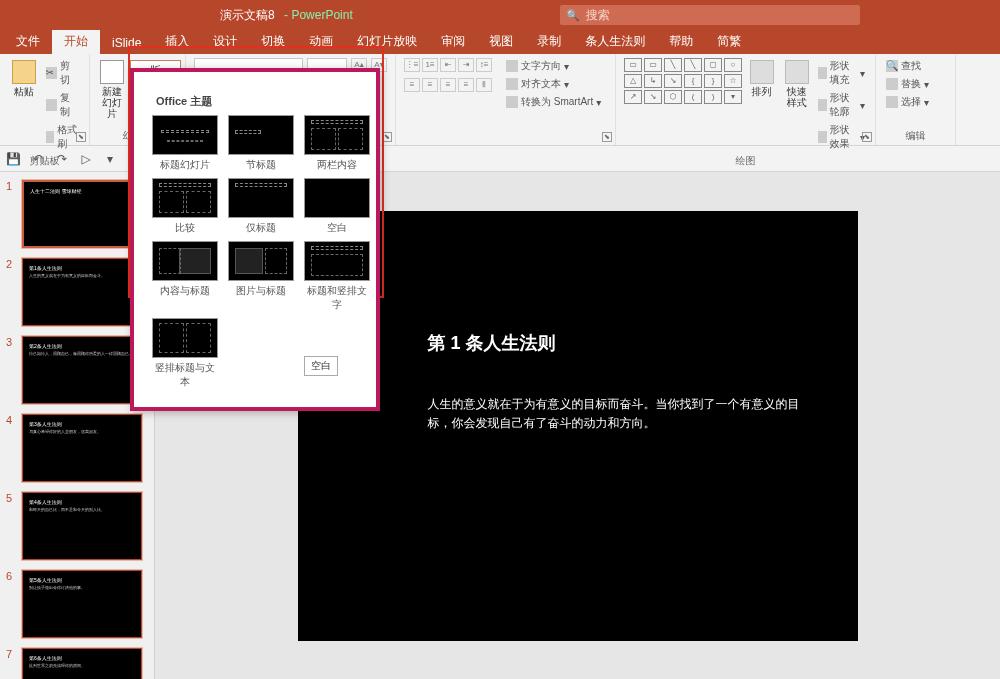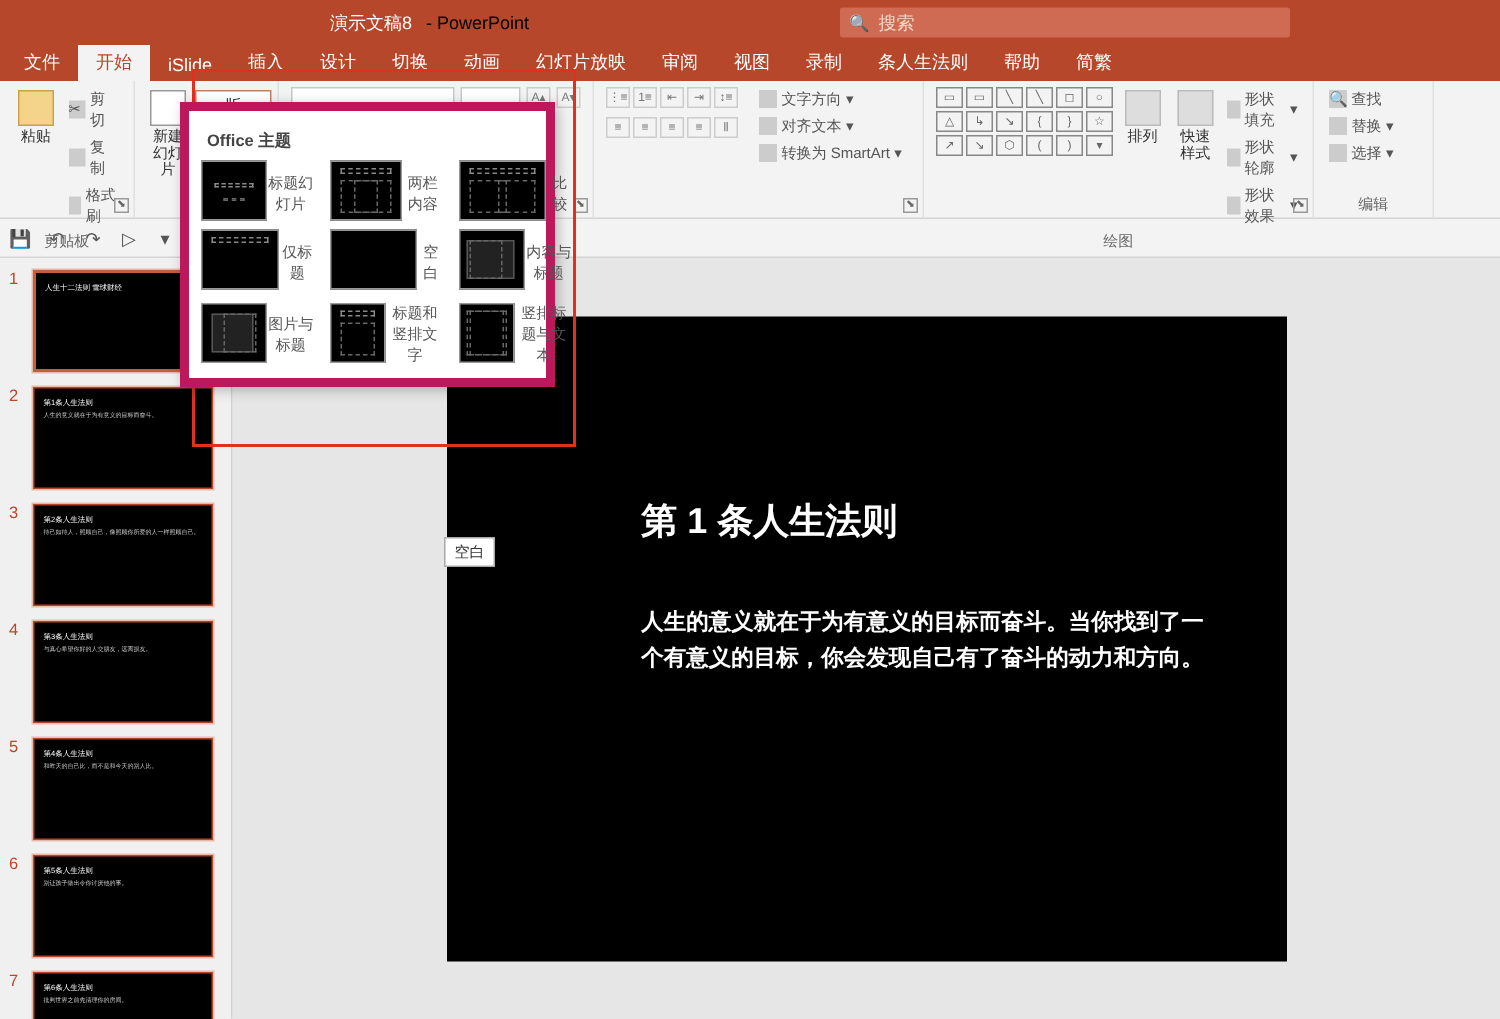--- a/index.html
+++ b/index.html
@@ -2,21 +2,21 @@
 <html><head>
 <meta charset="utf-8">
 <style>
   * { box-sizing: border-box; margin: 0; padding: 0; font-family: "Microsoft YaHei", sans-serif; }
   body { width: 1000px; height: 679px; background: #e6e6e6; overflow: hidden; font-size: 12px; color: #333; }
   
   
   .titlebar { height: 30px; background: #b7472a; color: #fff; display: flex; align-items: center; position: relative; }
   .title-text { position: absolute; left: 220px; font-size: 12px; }
   .title-text .docname { color: #fff; }
-  .title-text .appname { color: #000000; margin-left: 6px; }
+  .title-text .appname { color: #86efac; margin-left: 6px; }
   .searchbox { position: absolute; left: 560px; width: 300px; height: 20px; background: #cf6b52; border-radius: 2px; display: flex; align-items: center; padding: 0 6px; color: #f5d6cc; }
   .searchbox .mag { margin-right: 6px; font-size: 11px; }
   
   
   .tabs { height: 24px; background: #b7472a; display: flex; align-items: flex-end; padding-left: 4px; }
   .tab { padding: 4px 12px; color: #fff; font-size: 12px; cursor: pointer; }
   .tab.active { background: #f3f3f3; color: #b7472a; }
   
   
   .ribbon { height: 92px; background: #f3f3f3; border-bottom: 1px solid #d4d4d4; display: flex; position: relative; }
@@ -46,28 +46,28 @@
   .thumb-pane { width: 155px; background: #f0f0f0; border-right: 1px solid #d0d0d0; overflow-y: auto; padding: 8px 6px; }
   .thumb-row { display: flex; align-items: flex-start; gap: 6px; margin-bottom: 10px; }
   .thumb-num { font-size: 11px; color: #b7472a; width: 10px; }
   .thumb { width: 120px; height: 68px; background: #000; border: 1px solid #b7472a; box-shadow: 0 0 0 1px #e8b9aa; color: #fff; font-size: 5px; padding: 6px; overflow: hidden; }
   .thumb.sel { border: 2px solid #c75c3e; }
   .thumb .tt { font-size: 5px; margin-bottom: 3px; }
   .thumb .tb { font-size: 4px; color: #ccc; line-height: 1.2; }
   
   .editor { flex: 1; background: #e6e6e6; display: flex; align-items: center; justify-content: center; position: relative; }
   .slide { width: 560px; height: 430px; background: #000; color: #fff; padding: 120px 50px 40px 130px; }
-  .slide .heading { font-size: 24px; font-weight: bold; margin-bottom: 40px; }
-  .slide .body { font-size: 15px; font-weight: bold; line-height: 1.6; }
-  
-  
-  .layout-dd { position: absolute; left: 120px; top: 68px; width: 250px; background: #fff; border: 6px solid #be185d; box-shadow: 2px 2px 8px rgba(0,0,0,0.25); z-index: 100; padding: 8px; }
+  .slide .heading { font-size: 18px; font-weight: bold; margin-bottom: 40px; }
+  .slide .body { font-size: 12px; font-weight: normal; line-height: 1.6; }
+  
+  
+  .layout-dd { position: absolute; left: 130px; top: 68px; width: 250px; background: #fff; border: 4px solid #be185d; box-shadow: 2px 2px 8px rgba(0,0,0,0.25); z-index: 100; padding: 18px; }
   .layout-dd .hdr { font-size: 11px; font-weight: bold; color: #444; padding: 4px 4px 6px 4px; }
   .layout-grid { display: grid; grid-template-columns: repeat(3, 1fr); gap: 6px 10px; }
-  .layout-item { display: flex; flex-direction: row; align-items: center; cursor: pointer; }
+  .layout-item { display: flex; flex-direction: column; align-items: center; cursor: pointer; }
   .layout-prev { width: 66px; height: 40px; background: #000; border: 1px solid #999; position: relative; }
   .layout-lbl { font-size: 10px; color: #555; margin-top: 3px; text-align: center; }
   .lp-title { position: absolute; left: 8px; right: 8px; top: 14px; height: 3px; border: 1px dashed #888; }
   .lp-sub { position: absolute; left: 14px; right: 14px; top: 24px; height: 2px; border: 1px dashed #666; }
   .lp-t2 { position: absolute; left: 6px; right: 6px; top: 4px; height: 4px; border: 1px dashed #888; }
   .lp-c1 { position: absolute; left: 6px; right: 6px; top: 12px; bottom: 4px; border: 1px dashed #666; }
   .lp-sec { position: absolute; left: 6px; top: 14px; width: 26px; height: 4px; border: 1px dashed #888; }
   .lp-col-l { position: absolute; left: 6px; top: 12px; width: 25px; bottom: 4px; border: 1px dashed #666; }
   .lp-col-r { position: absolute; right: 6px; top: 12px; width: 25px; bottom: 4px; border: 1px dashed #666; }
   .lp-pic { position: absolute; left: 6px; top: 6px; width: 28px; bottom: 6px; background: #222; border: 1px solid #555; }
@@ -276,20 +276,26 @@
   <div class="layout-grid">
     <div class="layout-item">
         <div class="layout-prev">
           <div class="lp-title"></div>
           <div class="lp-sub"></div>
         </div>
         <div class="layout-lbl">标题幻灯片</div>
       </div>
     <div class="layout-item">
         <div class="layout-prev">
+          <div class="lp-sec"></div>
+        </div>
+        <div class="layout-lbl">节标题</div>
+      </div>
+    <div class="layout-item">
+        <div class="layout-prev">
           <div class="lp-t2"></div>
           <div class="lp-col-l"></div>
           <div class="lp-col-r"></div>
         </div>
         <div class="layout-lbl">两栏内容</div>
       </div>
     <div class="layout-item">
         <div class="layout-prev">
           <div class="lp-t2"></div>
           <div class="lp-col-l"></div>

